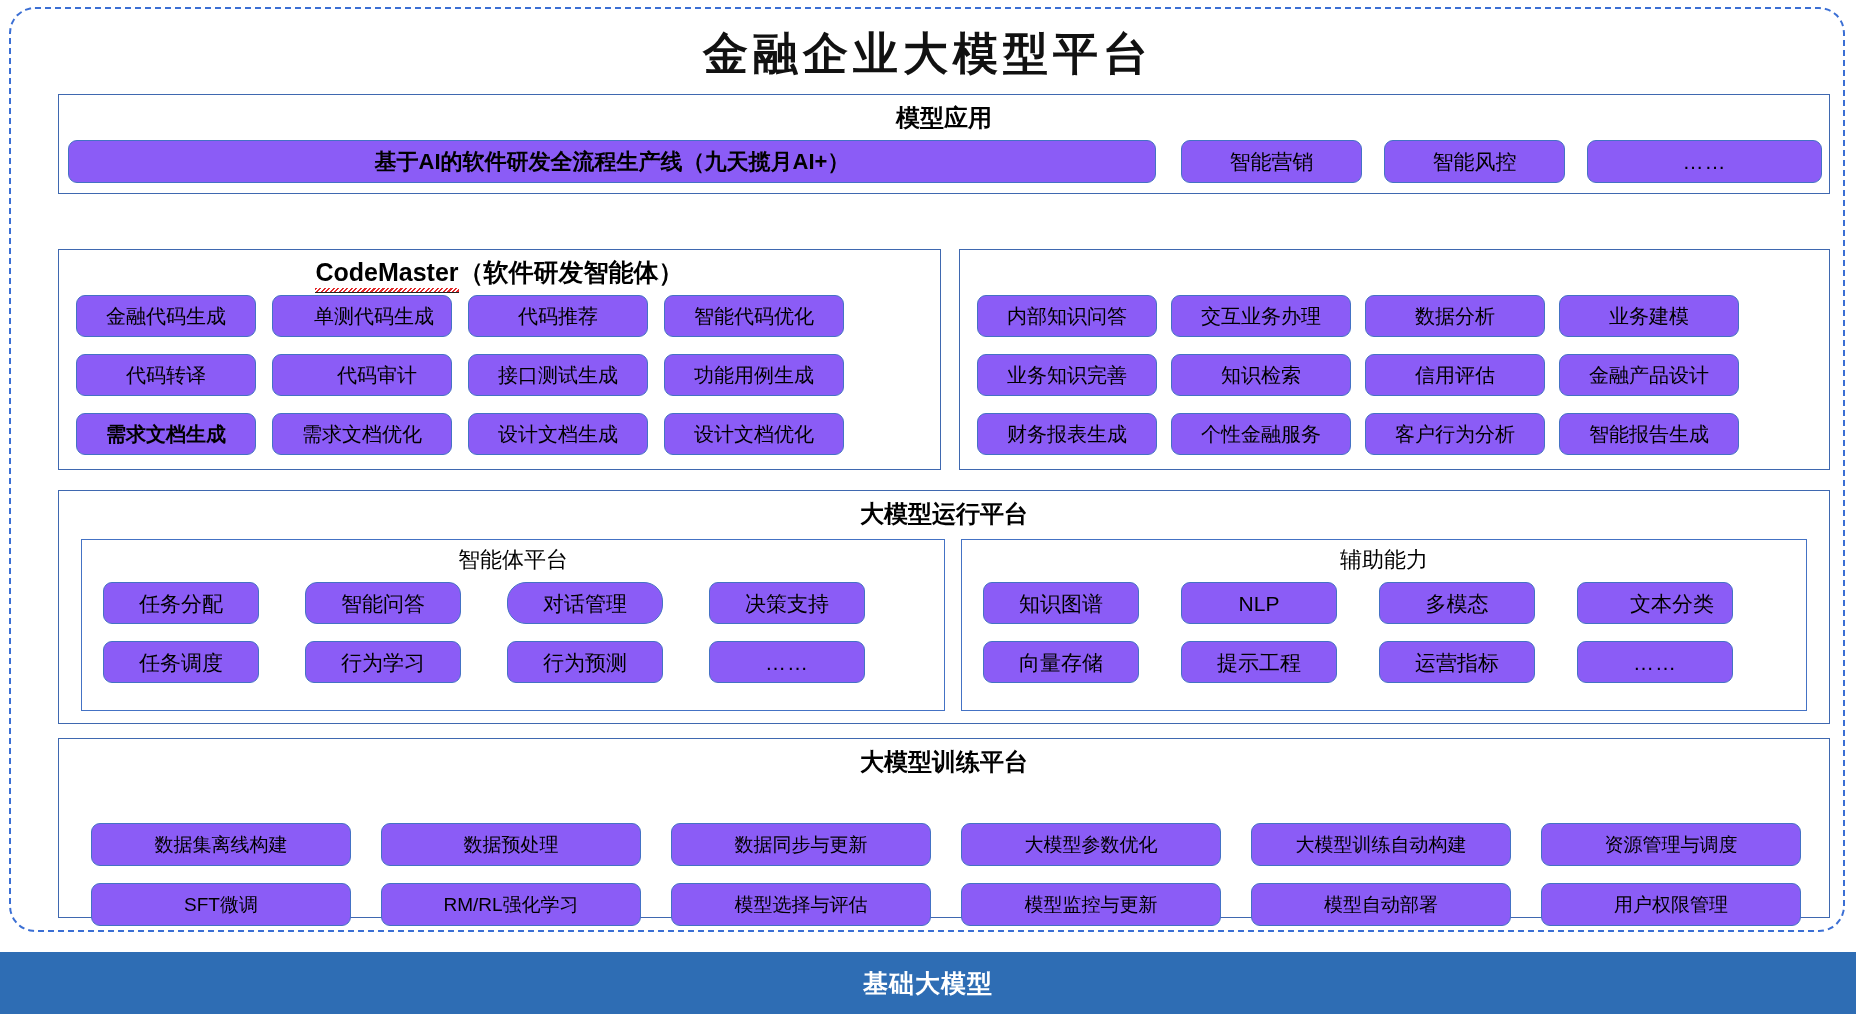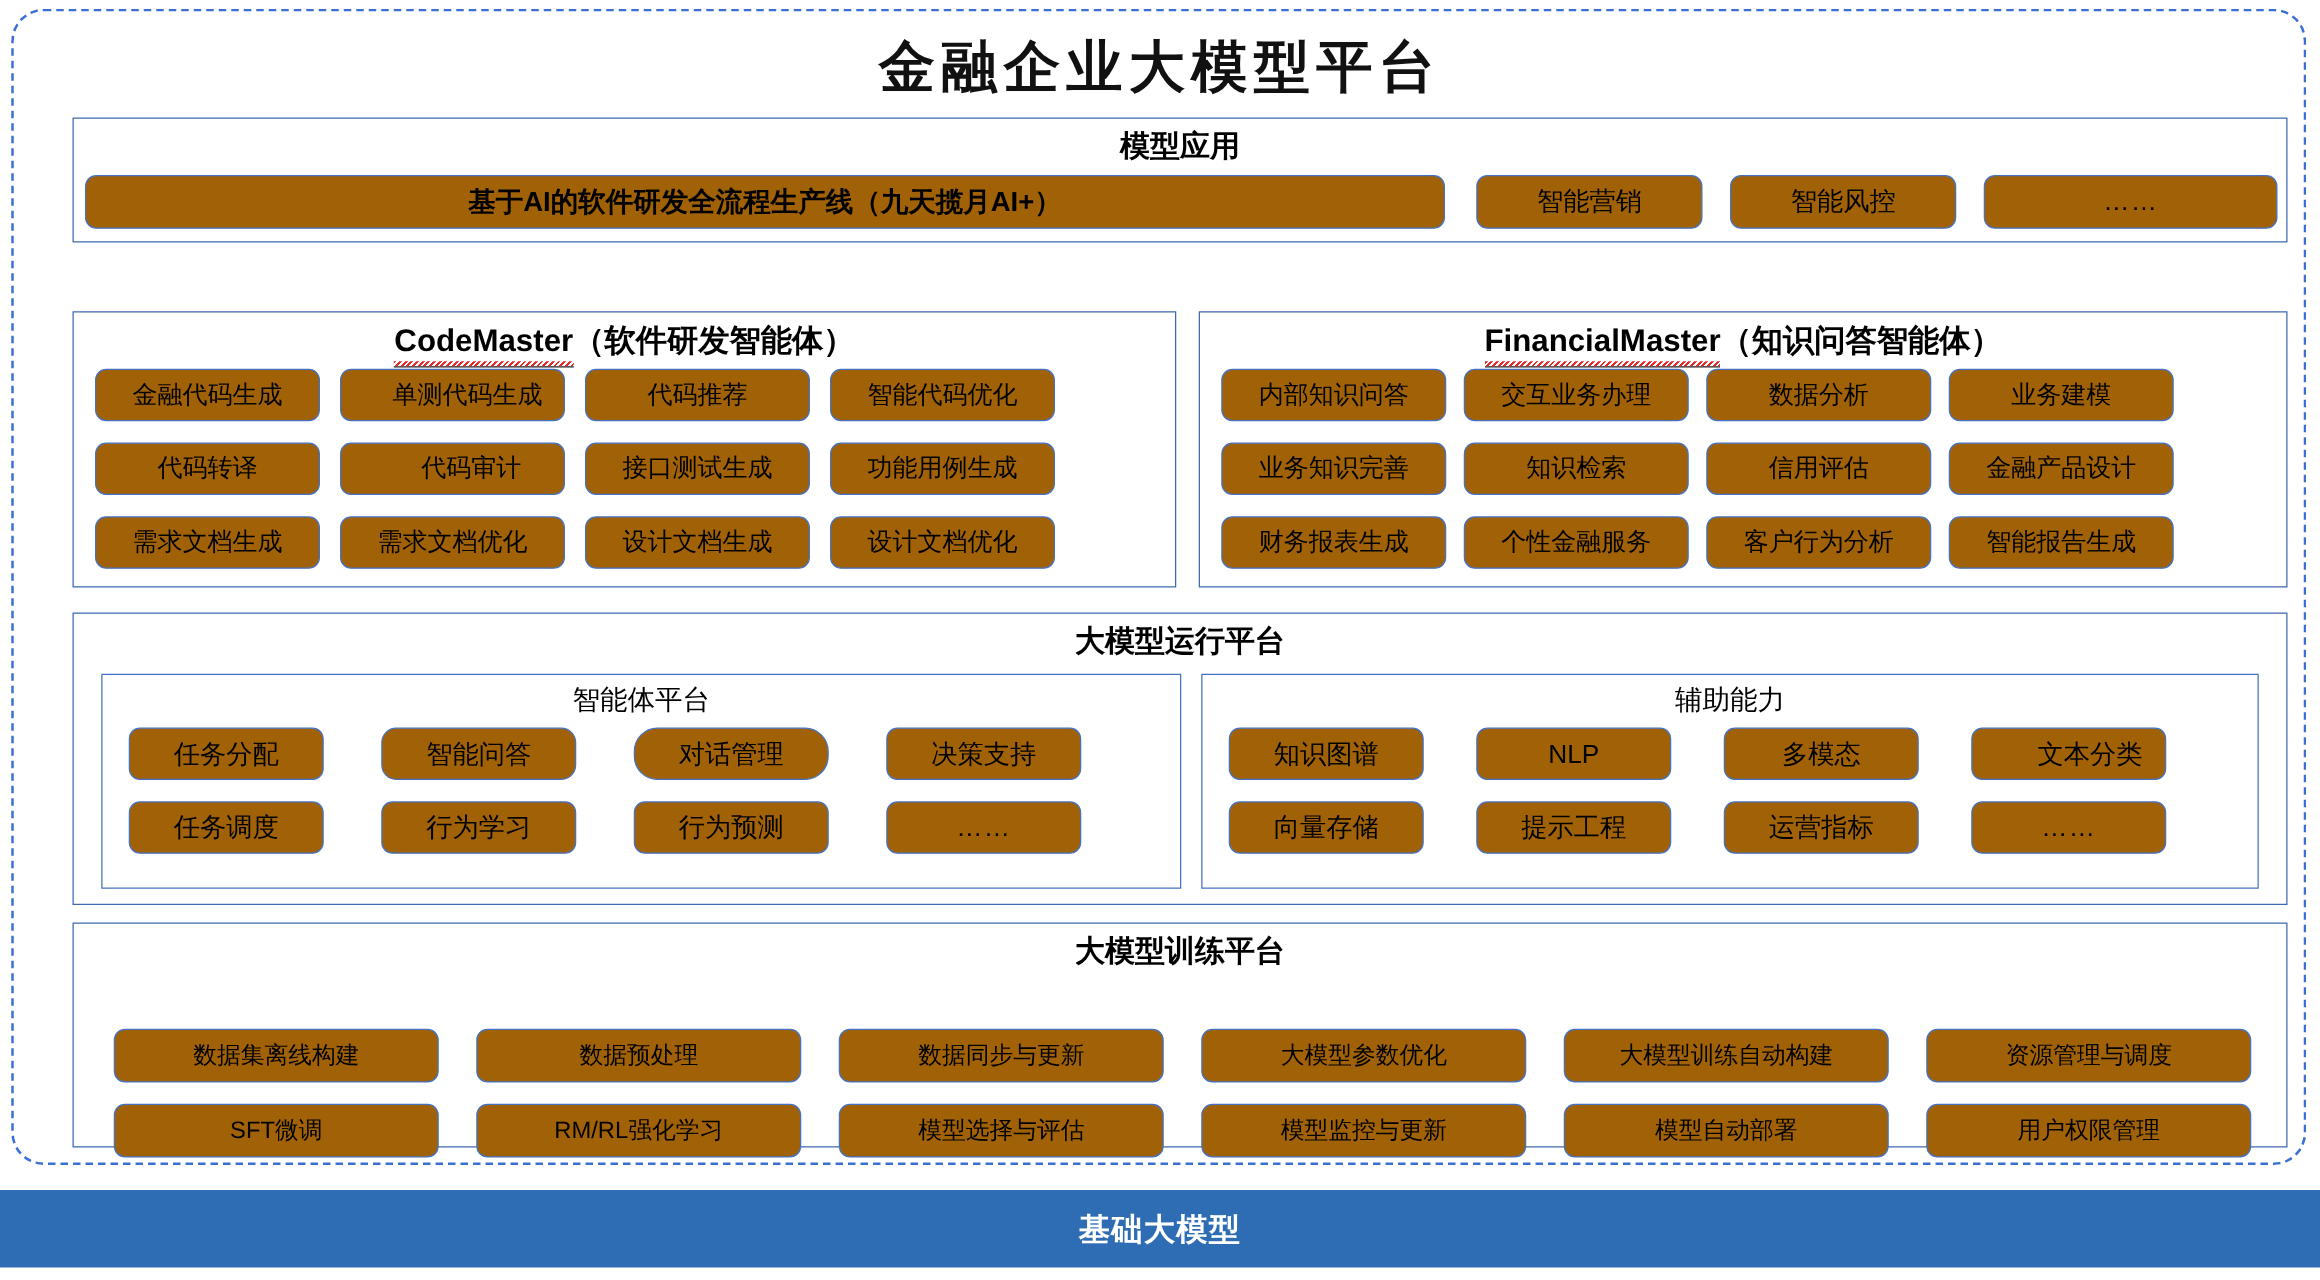--- a/index.html
+++ b/index.html
@@ -71,21 +71,21 @@
     color: #000000;
     line-height: 28px;
     white-space: nowrap;
   }
 
   
   .pill {
     position: absolute;
     border: 1.4px solid #4472C4;
     border-radius: 9px;
-    background: #a16207;
+    background: #8b5cf6;
     box-sizing: border-box;
     display: flex;
     align-items: center;
     justify-content: center;
     font-size: 21px;
     line-height: 1;
     color: #000000;
     white-space: nowrap;
     text-align: center;
   }
@@ -173,30 +173,27 @@
   <div class="pill small" style="left:17px;  top:45px;  width:180px; height:42px;">金融代码生成</div>
   <div class="pill small" style="left:213px; top:45px;  width:180px; height:42px;padding-left:24px;">单测代码生成</div>
   <div class="pill small" style="left:409px; top:45px;  width:180px; height:42px;">代码推荐</div>
   <div class="pill small" style="left:605px; top:45px;  width:180px; height:42px;">智能代码优化</div>
 
   <div class="pill small" style="left:17px;  top:104px; width:180px; height:42px;">代码转译</div>
   <div class="pill small" style="left:213px; top:104px; width:180px; height:42px;padding-left:30px;">代码审计</div>
   <div class="pill small" style="left:409px; top:104px; width:180px; height:42px;">接口测试生成</div>
   <div class="pill small" style="left:605px; top:104px; width:180px; height:42px;">功能用例生成</div>
 
-  <div class="pill small" style="left:17px;  top:163px; width:180px; height:42px;">需求文档生成</div>
+  <div class="pill small" style="left:17px;  top:163px; width:180px; height:42px;font-weight:bold;">需求文档生成</div>
   <div class="pill small" style="left:213px; top:163px; width:180px; height:42px;">需求文档优化</div>
   <div class="pill small" style="left:409px; top:163px; width:180px; height:42px;">设计文档生成</div>
   <div class="pill small" style="left:605px; top:163px; width:180px; height:42px;">设计文档优化</div>
 </div>
 
 <div class="section" id="sec-finmaster" style="left:959px; top:249px; width:871px; height:221px;">
-  <div class="agent-head" style="top:6px;">
-    <span class="squiggle">FinancialMaster</span><span>（知识问答智能体）</span>
-  </div>
 
   <div class="pill small" style="left:17px;  top:45px;  width:180px; height:42px;">内部知识问答</div>
   <div class="pill small" style="left:211px; top:45px;  width:180px; height:42px;">交互业务办理</div>
   <div class="pill small" style="left:405px; top:45px;  width:180px; height:42px;">数据分析</div>
   <div class="pill small" style="left:599px; top:45px;  width:180px; height:42px;">业务建模</div>
 
   <div class="pill small" style="left:17px;  top:104px; width:180px; height:42px;">业务知识完善</div>
   <div class="pill small" style="left:211px; top:104px; width:180px; height:42px;">知识检索</div>
   <div class="pill small" style="left:405px; top:104px; width:180px; height:42px;">信用评估</div>
   <div class="pill small" style="left:599px; top:104px; width:180px; height:42px;">金融产品设计</div>

